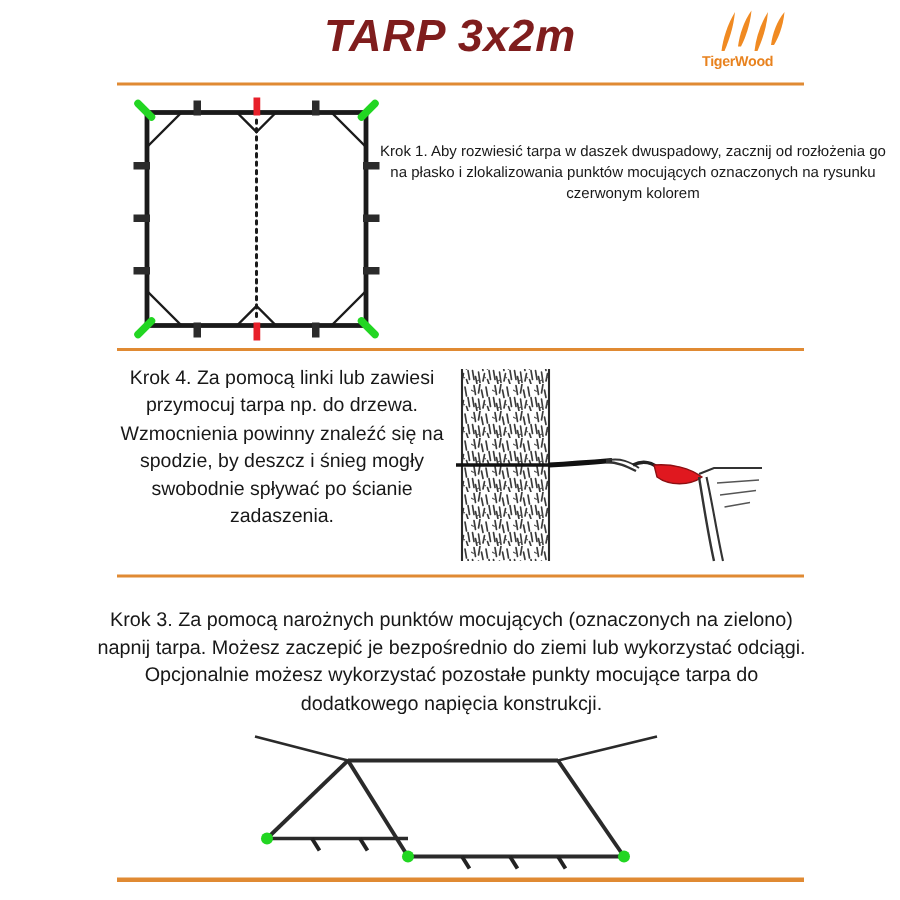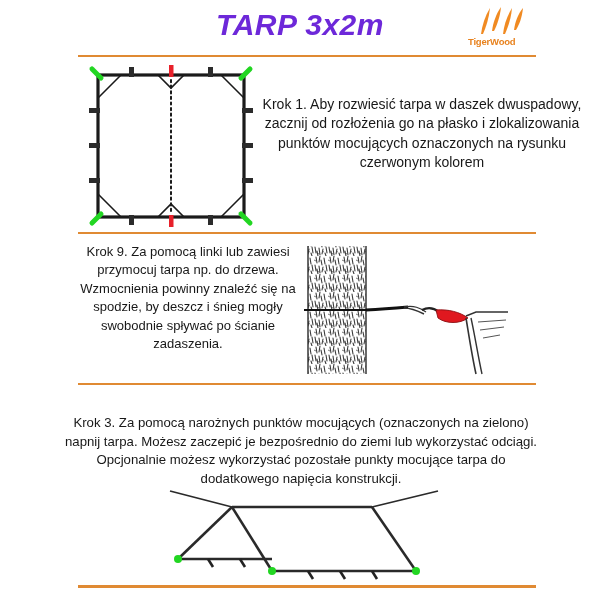--- a/index.html
+++ b/index.html
@@ -30,21 +30,21 @@
   }
   .title {
     position: absolute;
     left: 150px; top: 8px;
     width: 300px;
     text-align: center;
     font-size: 30px;
     font-weight: bold;
     font-style: italic;
     letter-spacing: 0.5px;
-    color: #6d28d9;
+    color: #7f1d1d;
     white-space: nowrap;
   }
 
   
   .logo {
     position: absolute;
     left: 468px; top: 6px;
     width: 70px; height: 46px;
   }
   .logo-claws {
@@ -73,21 +73,21 @@
   }
   .divider.d1 { top: 55px; }
   .divider.d2 { top: 232px; }
   .divider.d3 { top: 383px; }
   .divider.d4 { top: 585px; height: 2.5px; }
 
   
   .step-text {
     position: absolute;
     text-align: center;
-    font-size: 14px;
+    font-size: 10px;
     line-height: 1.38;
     color: #181818;
   }
 
   
   .step1-text {
     left: 252px; top: 95px;
     width: 340px;
   }
   .tarp-svg {
@@ -102,21 +102,21 @@
     font-size: 13px;
     line-height: 1.42;
   }
   .tree-svg {
     position: absolute;
     left: 300px; top: 238px;
   }
 
   
   .step3-text {
-    left: 62px; top: 414px;
+    left: 62px; top: 404px;
     width: 478px;
     font-size: 13.2px;
     line-height: 1.42;
   }
   .pitch-svg {
     position: absolute;
     left: 160px; top: 485px;
   }
 </style>
 </head>
@@ -174,21 +174,21 @@
     <line x1="14" y1="9" x2="23" y2="18" stroke="#22d622" stroke-width="5" stroke-linecap="round"></line>
     <line x1="172" y1="9" x2="163" y2="18" stroke="#22d622" stroke-width="5" stroke-linecap="round"></line>
     <line x1="14" y1="163" x2="23" y2="154" stroke="#22d622" stroke-width="5" stroke-linecap="round"></line>
     <line x1="172" y1="163" x2="163" y2="154" stroke="#22d622" stroke-width="5" stroke-linecap="round"></line>
   </svg>
 
   <div class="step-text step1-text">Krok 1. Aby rozwiesić tarpa w daszek dwuspadowy, zacznij od rozłożenia go na płasko i zlokalizowania punktów mocujących oznaczonych na rysunku czerwonym kolorem</div>
 
   <div class="divider d2"></div>
 
-  <div class="step-text step2-text">Krok 9. Za pomocą linki lub zawiesi przymocuj tarpa np. do drzewa. Wzmocnienia powinny znaleźć się na spodzie, by deszcz i śnieg mogły swobodnie spływać po ścianie zadaszenia.</div>
+  <div class="step-text step2-text">Krok 4. Za pomocą linki lub zawiesi przymocuj tarpa np. do drzewa. Wzmocnienia powinny znaleźć się na spodzie, by deszcz i śnieg mogły swobodnie spływać po ścianie zadaszenia.</div>
 
   <svg class="tree-svg" width="240" height="145" viewBox="0 0 240 145">
     <defs>
       <pattern id="bark" width="14" height="18" patternUnits="userSpaceOnUse">
         <rect width="14" height="18" fill="#ffffff"></rect>
         <path d="M2 1 L3 7 M6 0 L5 6 M10 2 L11 8 M1 9 L2 15 M5 10 L6 17
                  M9 11 L8 16 M12 9 L13 15 M3 13 L4 18 M7 4 L8 9 M11 15 L12 18" stroke="#3a3a3a" stroke-width="1.1" fill="none" stroke-linecap="round"></path>
         <path d="M0 4 L2 5 M8 13 L10 14 M4 16 L6 15" stroke="#555" stroke-width="0.8" fill="none"></path>
       </pattern>
     </defs>

